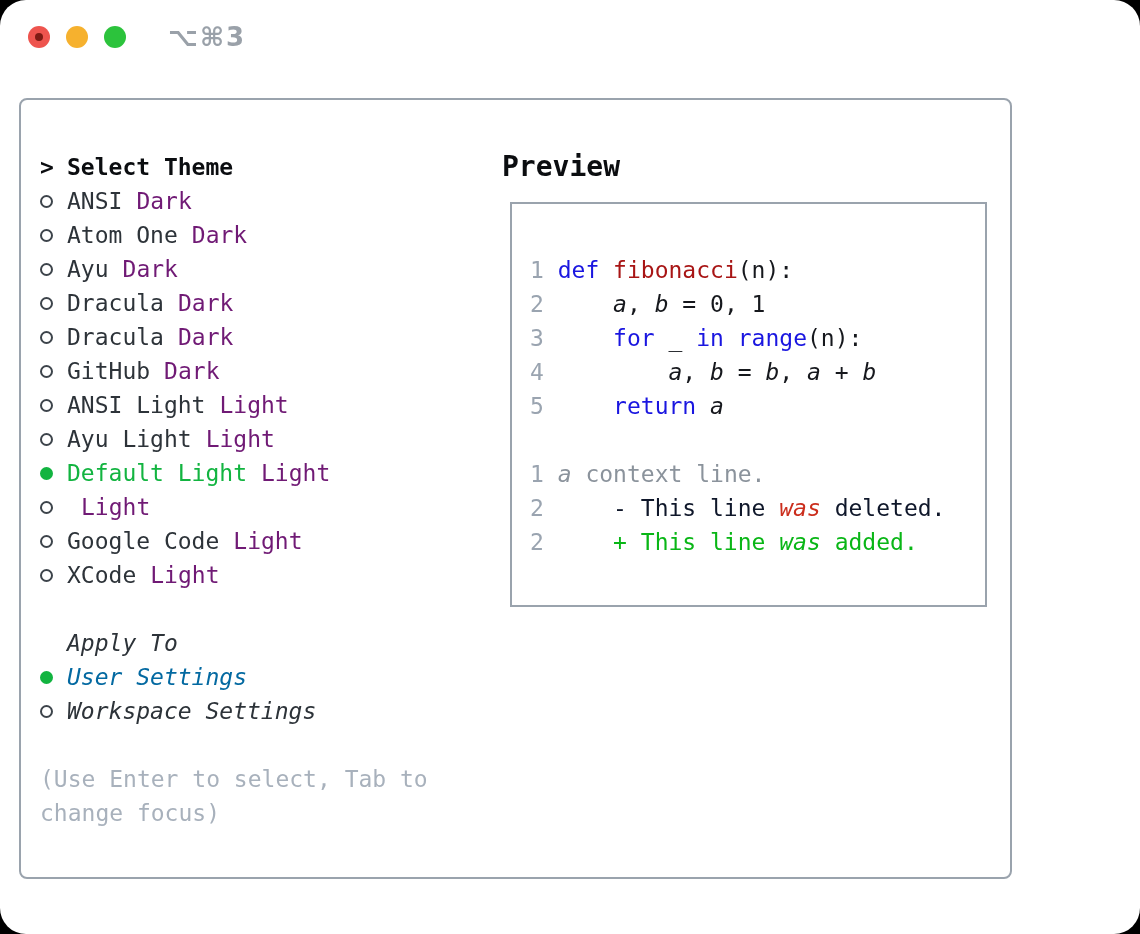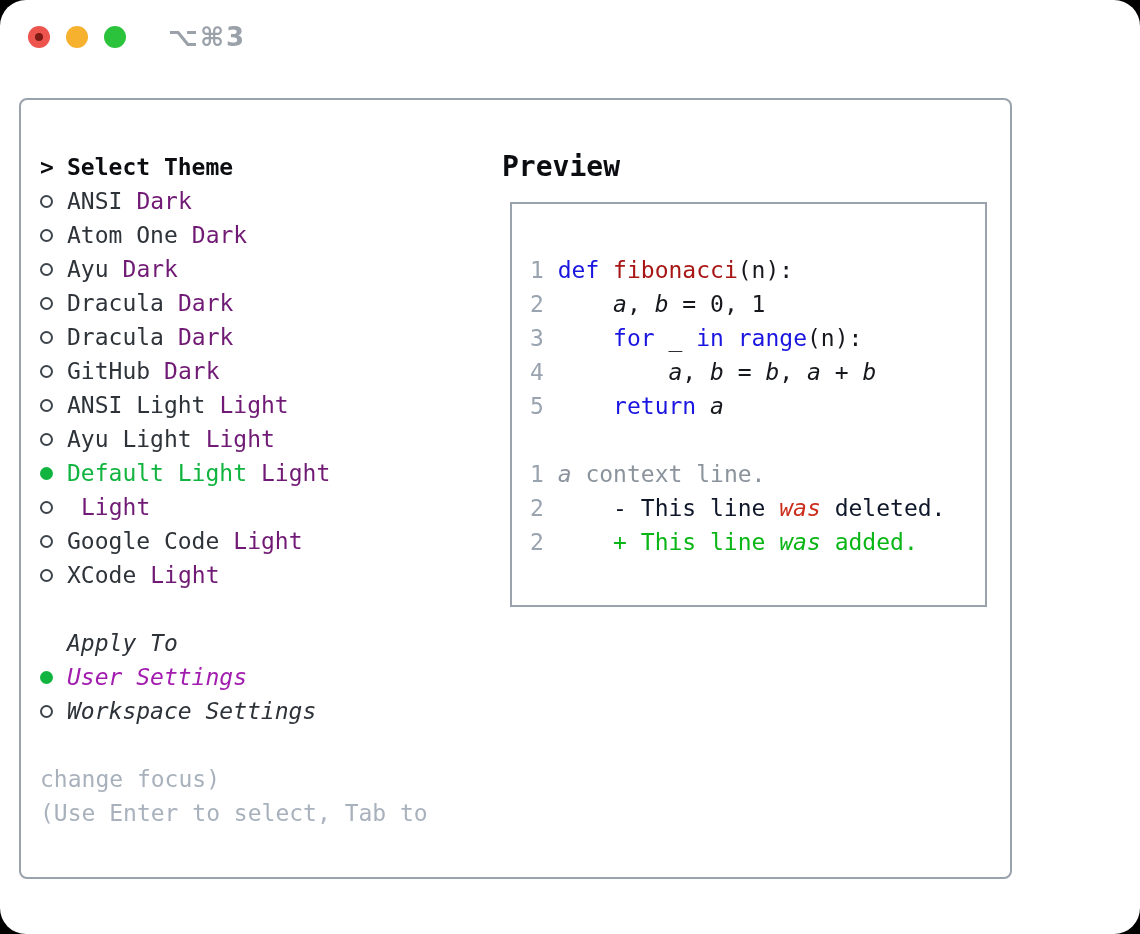--- a/index.html
+++ b/index.html
@@ -49,21 +49,21 @@
   .hdr{font-weight:700;color:#0b0d10;}
   .radio{
     width:13px;height:13px;border-radius:50%;
     border:2px solid #3d444b;box-sizing:border-box;
   }
   .radio.sel{background:#12b440;border-color:#12b440;}
   .tname{color:#2d3339;}
   .tname.sel{color:#12b440;}
   .ttag{color:#701a75;margin-left:14px;}
   .opt-label{color:#2d3339;}
-  .opt-label.sel{color:#a21caf;}
+  .opt-label.sel{color:#0369a1;}
   #theme-list{position:absolute;left:19px;top:50px;}
   #apply-to{position:absolute;left:19px;top:526px;font-style:italic;}
   #hint{
     position:absolute;left:19px;top:662px;
     font-size:23px;line-height:34px;color:#a8b1bc;white-space:pre;
   }
   
   #preview-title-row{
     position:absolute;left:481px;top:50px;height:34px;
     display:flex;align-items:flex-start;font-size:28px;
@@ -127,21 +127,21 @@
     <div id="apply-to">
       <div class="row">
         <span class="marker-cell"></span>
         <span>Apply To</span>
       </div>
 
     <div class="row"><span class="marker-cell"><span class="radio sel"></span></span><span class="opt-label sel">User Settings</span></div>
         <div class="row"><span class="marker-cell"><span class="radio"></span></span><span class="opt-label">Workspace Settings</span></div>
       </div>
 
-    <div id="hint"><div>change focus)</div><div>(Use Enter to select, Tab to</div></div>
+    <div id="hint"><div>(Use Enter to select, Tab to</div><div>change focus)</div></div>
 
     <div id="preview-title-row">
       <span class="hdr">Preview</span>
     </div>
 
     <div id="preview-box">
 
     <div class="cline"><span class="ln">1 </span><span class="st-keyword">def</span><span> </span><span class="st-function">fibonacci</span><span>(n):</span></div>
         <div class="cline"><span class="ln">2 </span><span>    </span><span class="st-italic">a</span><span>, </span><span class="st-italic">b</span><span> = 0, 1</span></div>
         <div class="cline"><span class="ln">3 </span><span>    </span><span class="st-keyword">for</span><span> _ </span><span class="st-keyword">in</span><span> </span><span class="st-keyword">range</span><span>(n):</span></div>

